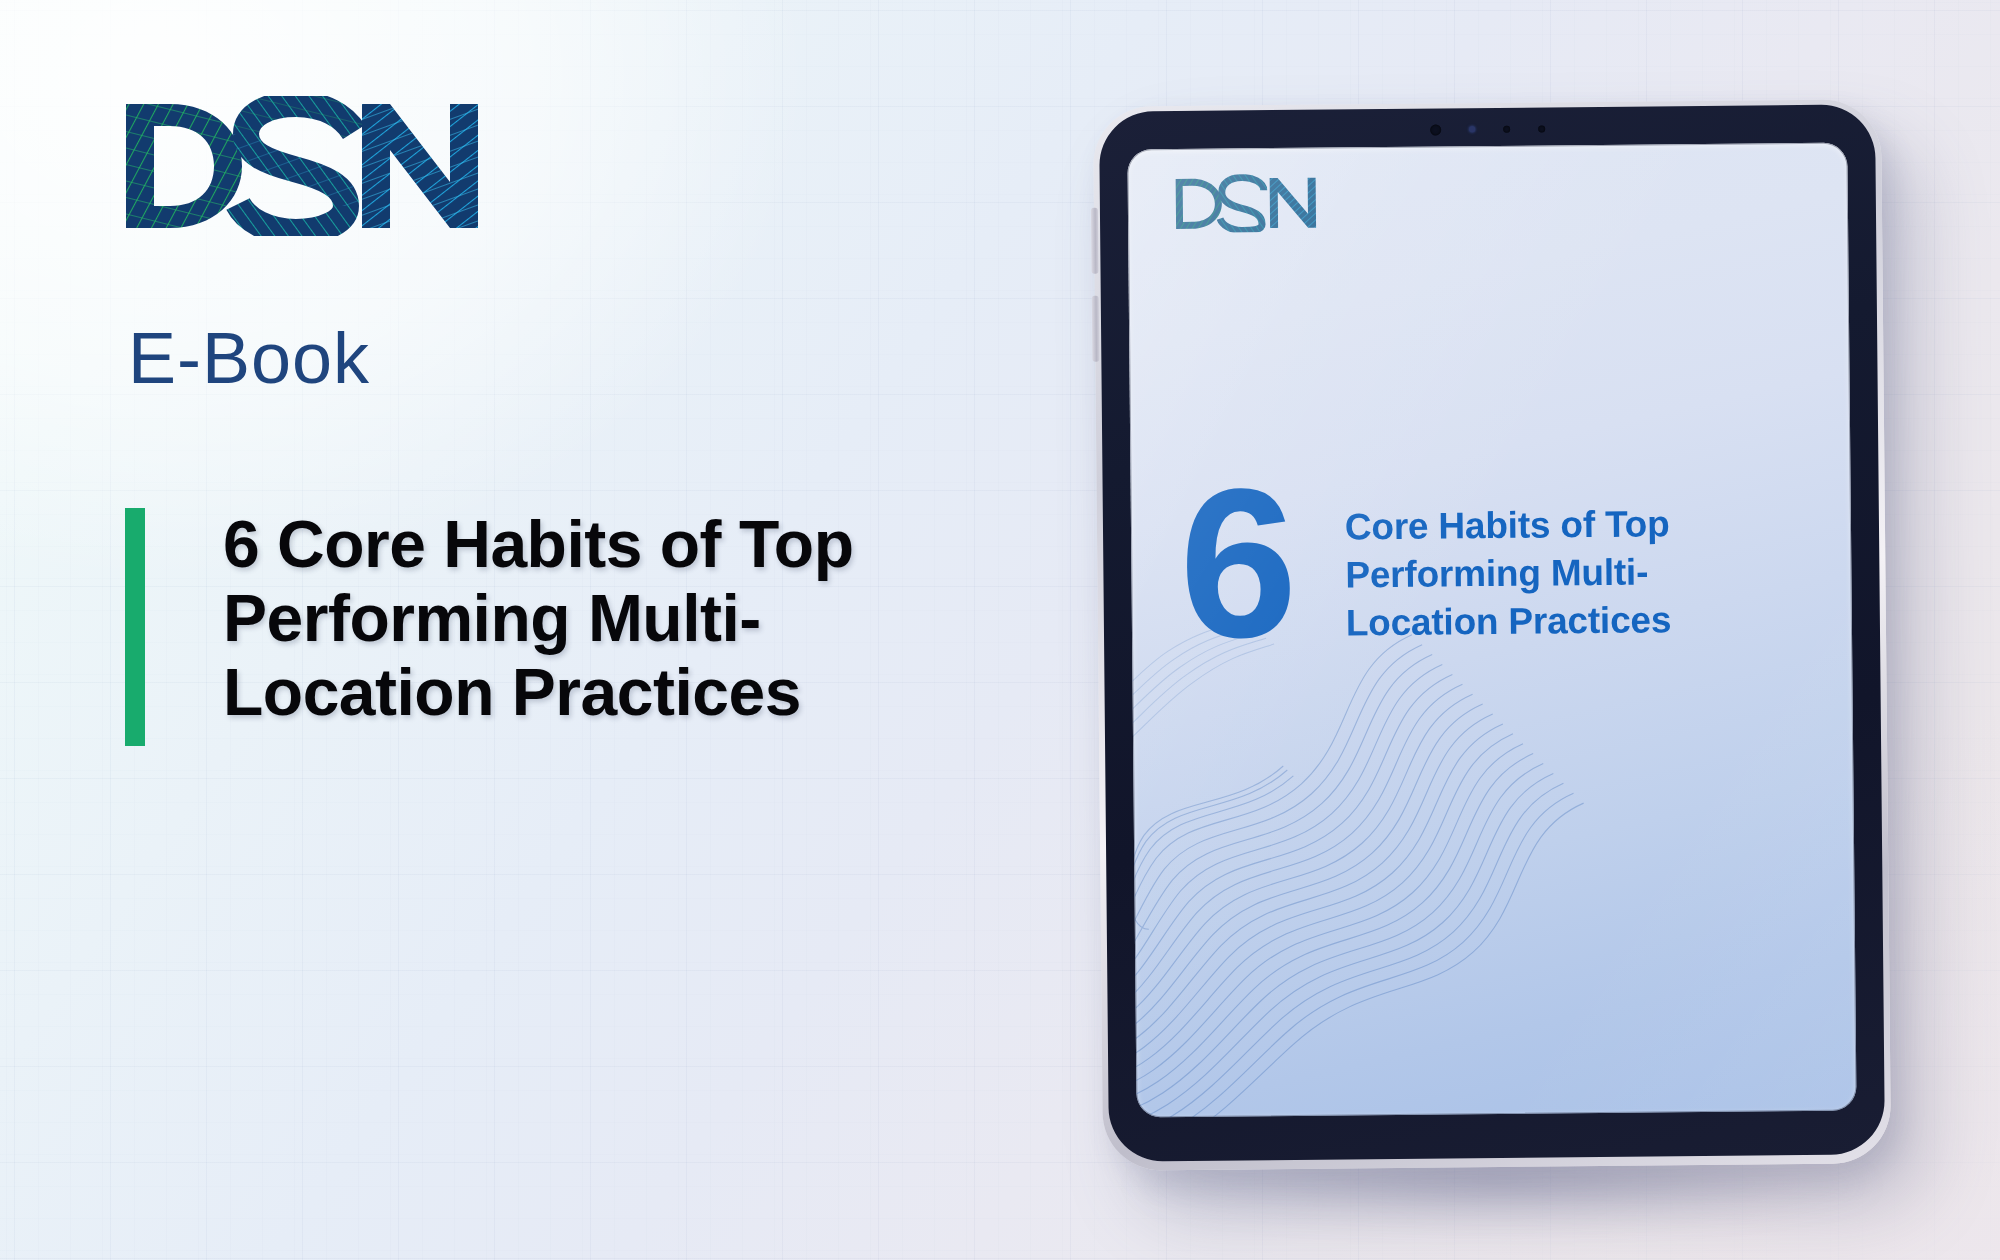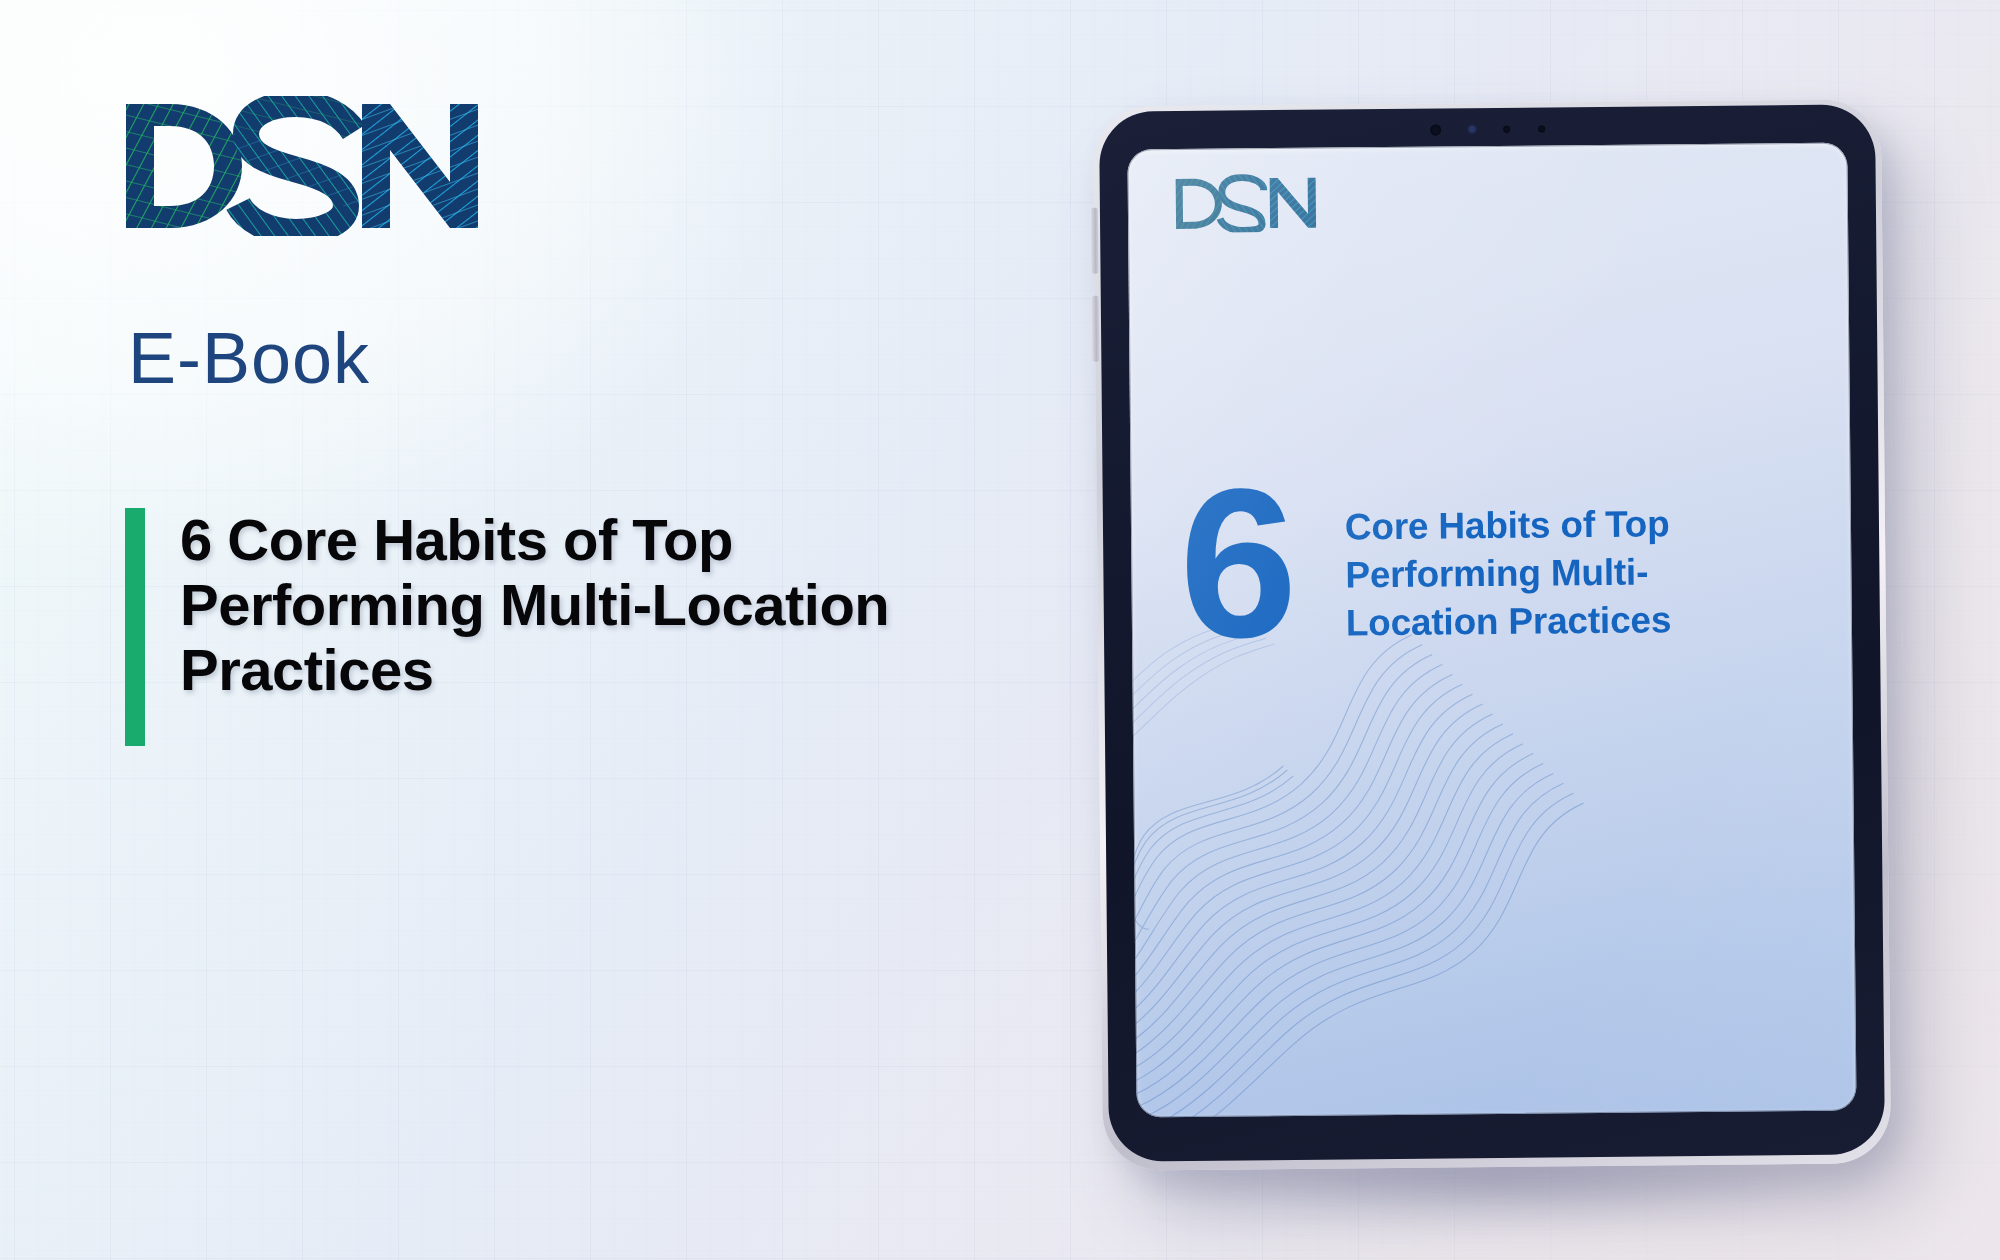--- a/index.html
+++ b/index.html
@@ -97,22 +97,22 @@
     display: flex;
     align-items: stretch;
   }
   .accent-bar {
     width: 20px;
     min-height: 238px;
     background: #18ab6d;
     flex: 0 0 20px;
   }
   .headline {
-    margin-left: 35px;
-    font-size: 58px;
+    margin-left: 78px;
+    font-size: 66px;
     font-weight: 700;
     line-height: 1.12;
     letter-spacing: -0.5px;
     color: #07070a;
     max-width: 760px;
     text-shadow: 2px 3px 5px rgba(40,55,85,0.22);
   }
 
   
   .tablet {

